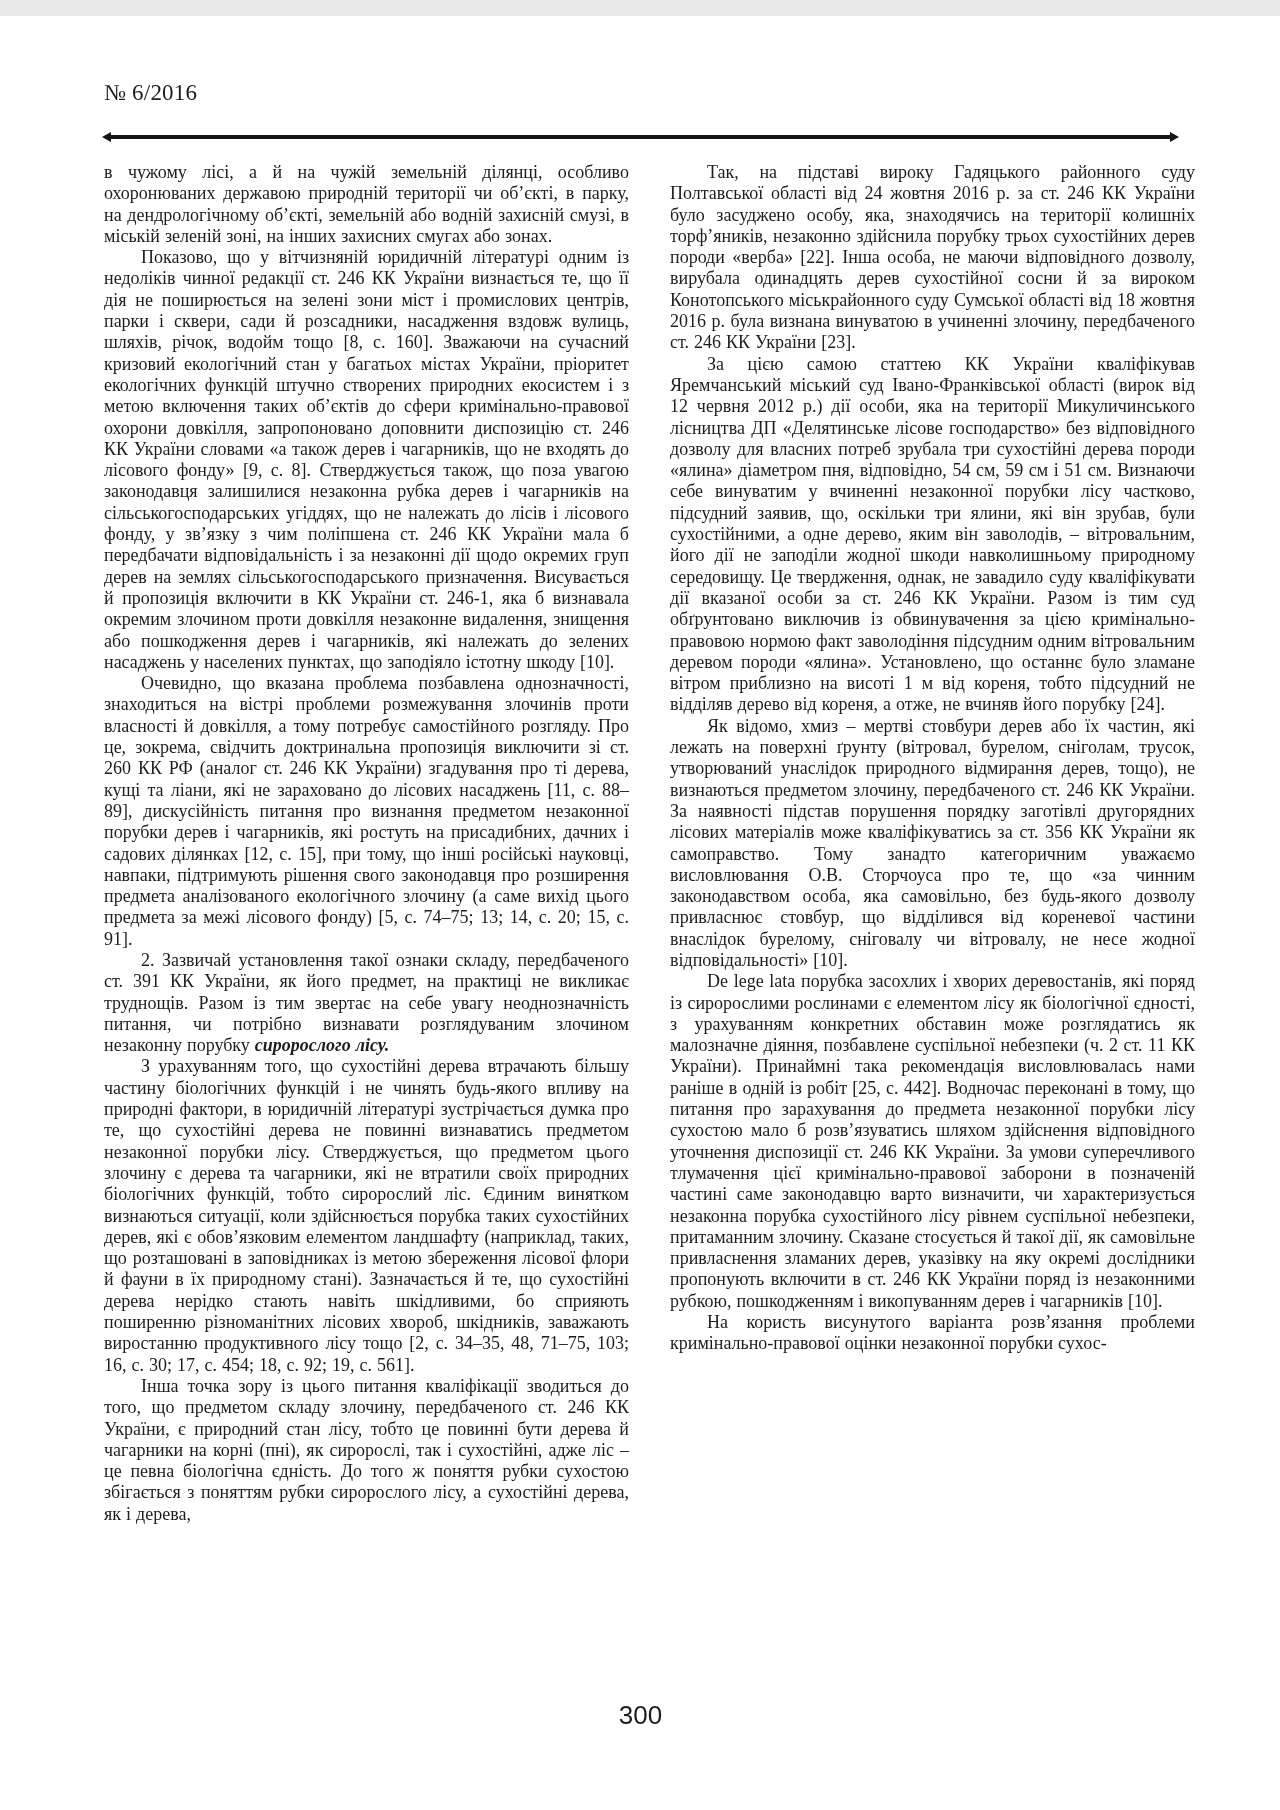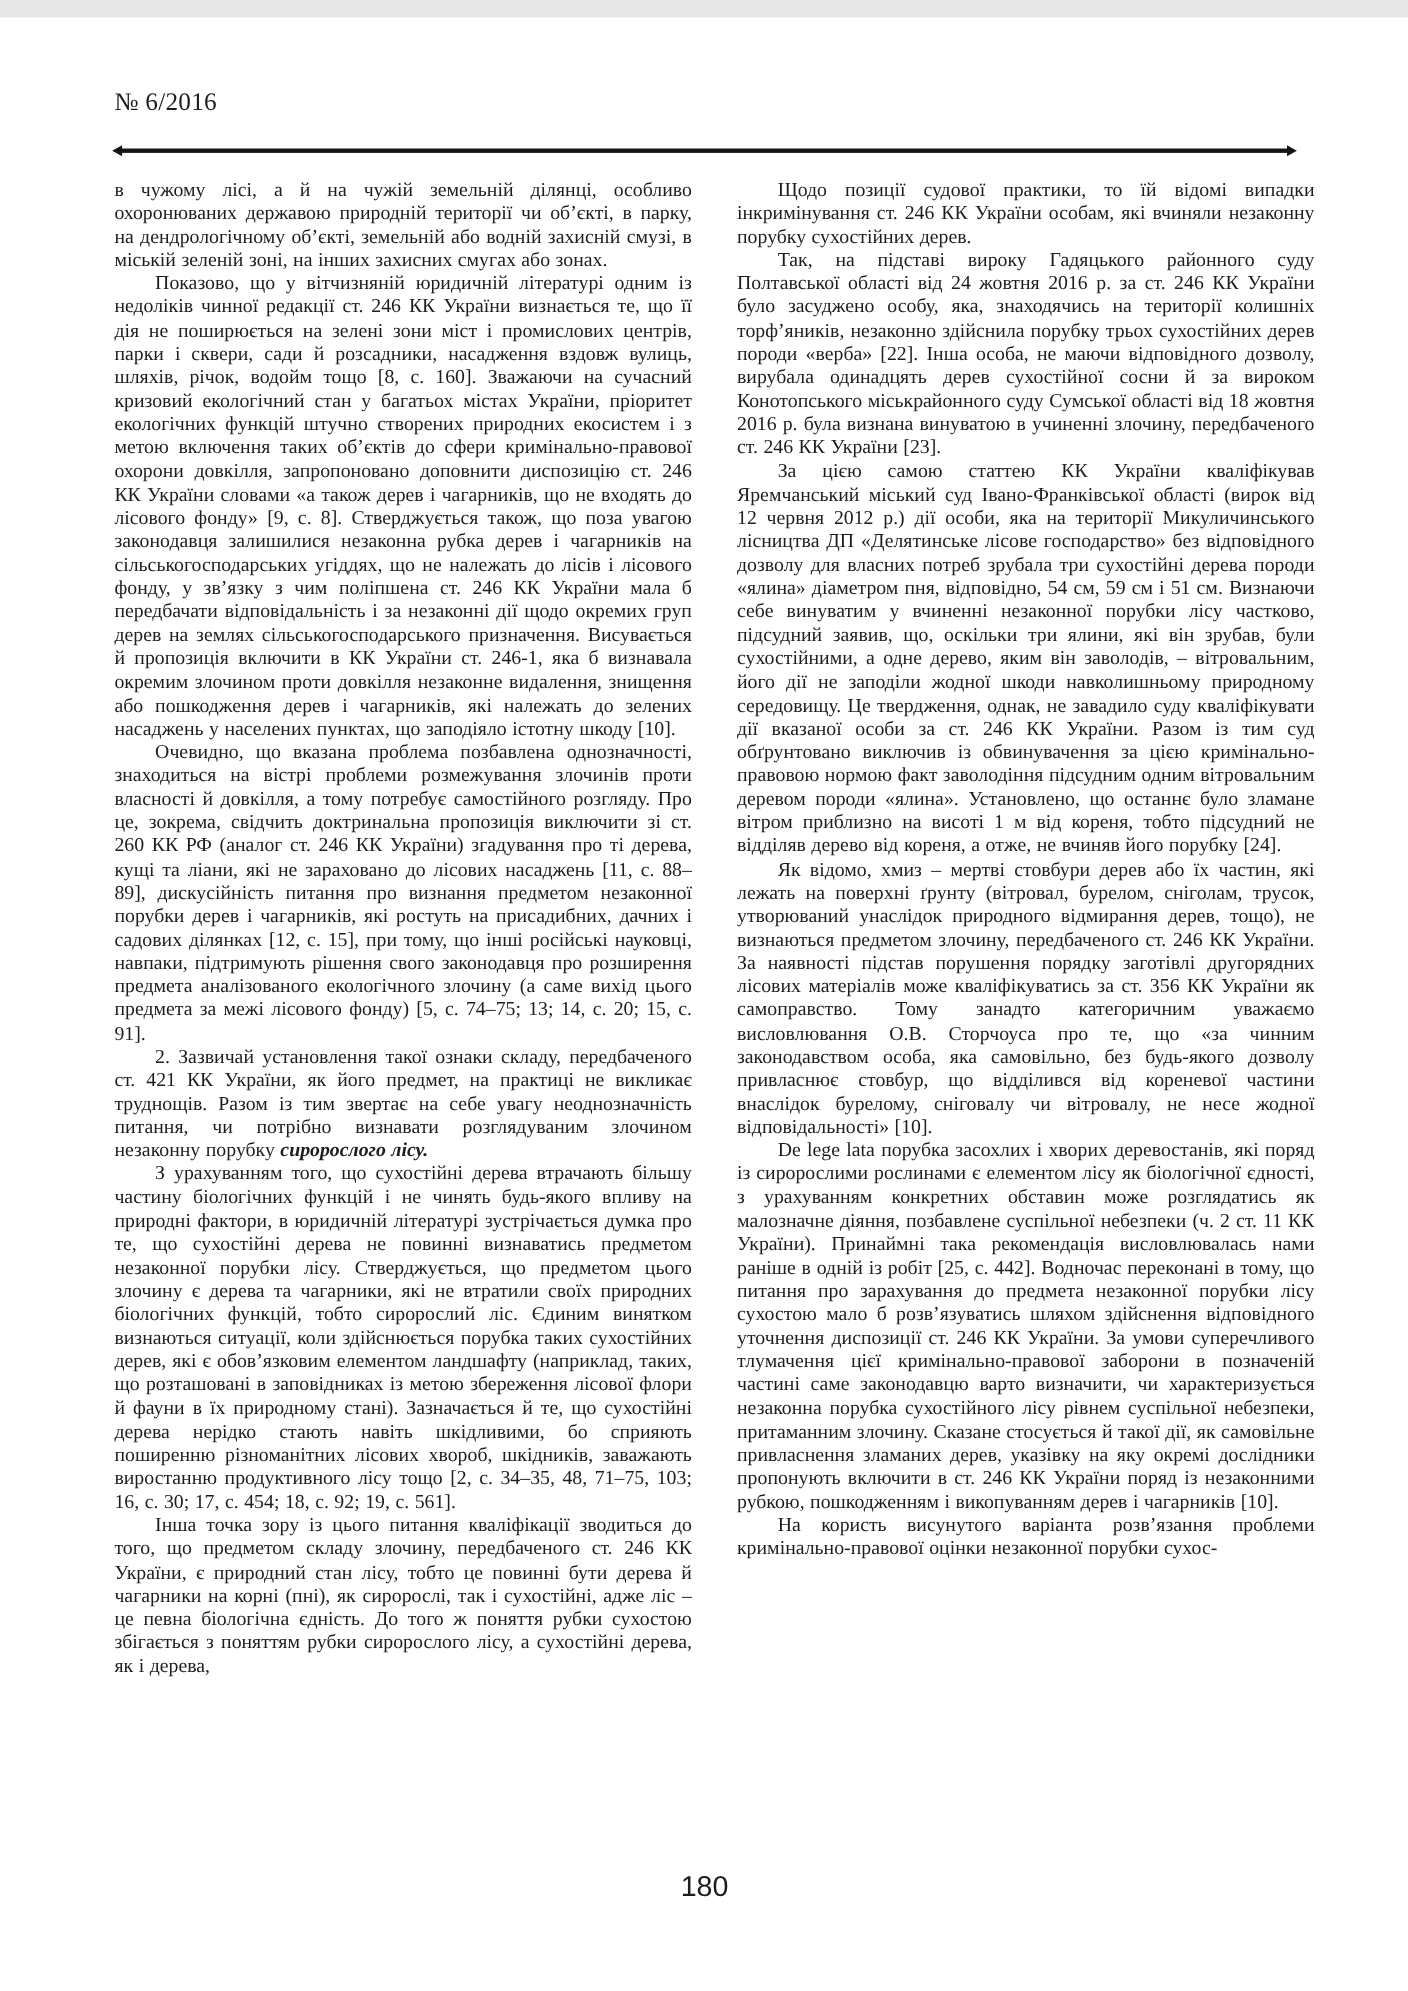--- a/index.html
+++ b/index.html
@@ -91,33 +91,32 @@
     <span class="arrow-left"></span>
     <span class="arrow-right"></span>
   </div>
 
   <div class="content">
 
     <div class="col">
       <p class="para first">в чужому лісі, а й на чужій земельній ділянці, особливо охоронюваних державою природній території чи об’єкті, в парку, на дендрологічному об’єкті, земельній або водній захисній смузі, в міській зеленій зоні, на інших захисних смугах або зонах.</p>
       <p class="para">Показово, що у вітчизняній юридичній літературі одним із недоліків чинної редакції ст. 246 КК України визнається те, що її дія не поширюється на зелені зони міст і промислових центрів, парки і сквери, сади й розсадники, насадження вздовж вулиць, шляхів, річок, водойм тощо [8, с. 160]. Зважаючи на сучасний кризовий екологічний стан у багатьох містах України, пріоритет екологічних функцій штучно створених природних екосистем і з метою включення таких об’єктів до сфери кримінально-правової охорони довкілля, запропоновано доповнити диспозицію ст. 246 КК України словами «а також дерев і чагарників, що не входять до лісового фонду» [9, с. 8]. Стверджується також, що поза увагою законодавця залишилися незаконна рубка дерев і чагарників на сільськогосподарських угіддях, що не належать до лісів і лісового фонду, у зв’язку з чим поліпшена ст. 246 КК України мала б передбачати відповідальність і за незаконні дії щодо окремих груп дерев на землях сільськогосподарського призначення. Висувається й пропозиція включити в КК України ст. 246-1, яка б визнавала окремим злочином проти довкілля незаконне видалення, знищення або пошкодження дерев і чагарників, які належать до зелених насаджень у населених пунктах, що заподіяло істотну шкоду [10].</p>
       <p class="para">Очевидно, що вказана проблема позбавлена однозначності, знаходиться на вістрі проблеми розмежування злочинів проти власності й довкілля, а тому потребує самостійного розгляду. Про це, зокрема, свідчить доктринальна пропозиція виключити зі ст. 260 КК РФ (аналог ст. 246 КК України) згадування про ті дерева, кущі та ліани, які не зараховано до лісових насаджень [11, с. 88–89], дискусійність питання про визнання предметом незаконної порубки дерев і чагарників, які ростуть на присадибних, дачних і садових ділянках [12, с. 15], при тому, що інші російські науковці, навпаки, підтримують рішення свого законодавця про розширення предмета аналізованого екологічного злочину (а саме вихід цього предмета за межі лісового фонду) [5, с. 74–75; 13; 14, с. 20; 15, с. 91].</p>
-      <p class="para"><span>2. Зазвичай установлення такої ознаки складу, передбаченого ст. 421 КК України, як його предмет, на практиці не викликає труднощів. Разом із тим звертає на себе увагу неоднозначність питання, чи потрібно визнавати розглядуваним злочином незаконну порубку </span><span class="emph">сиророслого лісу.</span></p>
+      <p class="para"><span>2. Зазвичай установлення такої ознаки складу, передбаченого ст. 391 КК України, як його предмет, на практиці не викликає труднощів. Разом із тим звертає на себе увагу неоднозначність питання, чи потрібно визнавати розглядуваним злочином незаконну порубку </span><span class="emph">сиророслого лісу.</span></p>
       <p class="para">З урахуванням того, що сухостійні дерева втрачають більшу частину біологічних функцій і не чинять будь-якого впливу на природні фактори, в юридичній літературі зустрічається думка про те, що сухостійні дерева не повинні визнаватись предметом незаконної порубки лісу. Стверджується, що предметом цього злочину є дерева та чагарники, які не втратили своїх природних біологічних функцій, тобто сиророслий ліс. Єдиним винятком визнаються ситуації, коли здійснюється порубка таких сухостійних дерев, які є обов’язковим елементом ландшафту (наприклад, таких, що розташовані в заповідниках із метою збереження лісової флори й фауни в їх природному стані). Зазначається й те, що сухостійні дерева нерідко стають навіть шкідливими, бо сприяють поширенню різноманітних лісових хвороб, шкідників, заважають виростанню продуктивного лісу тощо [2, с. 34–35, 48, 71–75, 103; 16, с. 30; 17, с. 454; 18, с. 92; 19, с. 561].</p>
       <p class="para">Інша точка зору із цього питання кваліфікації зводиться до того, що предметом складу злочину, передбаченого ст. 246 КК України, є природний стан лісу, тобто це повинні бути дерева й чагарники на корні (пні), як сиророслі, так і сухостійні, адже ліс – це певна біологічна єдність. До того ж поняття рубки сухостою збігається з поняттям рубки сиророслого лісу, а сухостійні дерева, як і дерева,</p>
     </div>
 
     <div class="col">
-      <p class="para">Щодо позиції судової практики, то їй відомі випадки інкримінування ст. 246 КК України особам, які вчиняли незаконну порубку сухостійних дерев.</p>
       <p class="para">Так, на підставі вироку Гадяцького районного суду Полтавської області від 24 жовтня 2016 р. за ст. 246 КК України було засуджено особу, яка, знаходячись на території колишніх торф’яників, незаконно здійснила порубку трьох сухостійних дерев породи «верба» [22]. Інша особа, не маючи відповідного дозволу, вирубала одинадцять дерев сухостійної сосни й за вироком Конотопського міськрайонного суду Сумської області від 18 жовтня 2016 р. була визнана винуватою в учиненні злочину, передбаченого ст. 246 КК України [23].</p>
       <p class="para">За цією самою статтею КК України кваліфікував Яремчанський міський суд Івано-Франківської області (вирок від 12 червня 2012 р.) дії особи, яка на території Микуличинського лісництва ДП «Делятинське лісове господарство» без відповідного дозволу для власних потреб зрубала три сухостійні дерева породи «ялина» діаметром пня, відповідно, 54 см, 59 см і 51 см. Визнаючи себе винуватим у вчиненні незаконної порубки лісу частково, підсудний заявив, що, оскільки три ялини, які він зрубав, були сухостійними, а одне дерево, яким він заволодів, – вітровальним, його дії не заподіли жодної шкоди навколишньому природному середовищу. Це твердження, однак, не завадило суду кваліфікувати дії вказаної особи за ст. 246 КК України. Разом із тим суд обґрунтовано виключив із обвинувачення за цією кримінально-правовою нормою факт заволодіння підсудним одним вітровальним деревом породи «ялина». Установлено, що останнє було зламане вітром приблизно на висоті 1 м від кореня, тобто підсудний не відділяв дерево від кореня, а отже, не вчиняв його порубку [24].</p>
       <p class="para">Як відомо, хмиз – мертві стовбури дерев або їх частин, які лежать на поверхні ґрунту (вітровал, бурелом, сніголам, трусок, утворюваний унаслідок природного відмирання дерев, тощо), не визнаються предметом злочину, передбаченого ст. 246 КК України. За наявності підстав порушення порядку заготівлі другорядних лісових матеріалів може кваліфікуватись за ст. 356 КК України як самоправство. Тому занадто категоричним уважаємо висловлювання О.В. Сторчоуса про те, що «за чинним законодавством особа, яка самовільно, без будь-якого дозволу привласнює стовбур, що відділився від кореневої частини внаслідок бурелому, сніговалу чи вітровалу, не несе жодної відповідальності» [10].</p>
       <p class="para">De lege lata порубка засохлих і хворих деревостанів, які поряд із сиророслими рослинами є елементом лісу як біологічної єдності, з урахуванням конкретних обставин може розглядатись як малозначне діяння, позбавлене суспільної небезпеки (ч. 2 ст. 11 КК України). Принаймні така рекомендація висловлювалась нами раніше в одній із робіт [25, с. 442]. Водночас переконані в тому, що питання про зарахування до предмета незаконної порубки лісу сухостою мало б розв’язуватись шляхом здійснення відповідного уточнення диспозиції ст. 246 КК України. За умови суперечливого тлумачення цієї кримінально-правової заборони в позначеній частині саме законодавцю варто визначити, чи характеризується незаконна порубка сухостійного лісу рівнем суспільної небезпеки, притаманним злочину. Сказане стосується й такої дії, як самовільне привласнення зламаних дерев, указівку на яку окремі дослідники пропонують включити в ст. 246 КК України поряд із незаконними рубкою, пошкодженням і викопуванням дерев і чагарників [10].</p>
       <p class="para">На користь висунутого варіанта розв’язання проблеми кримінально-правової оцінки незаконної порубки сухос-</p>
     </div>
 
   </div>
 
   <div class="footer">
-    <span>180</span>
+    <span>300</span>
   </div>
 
 </div>
 
 </body></html>

